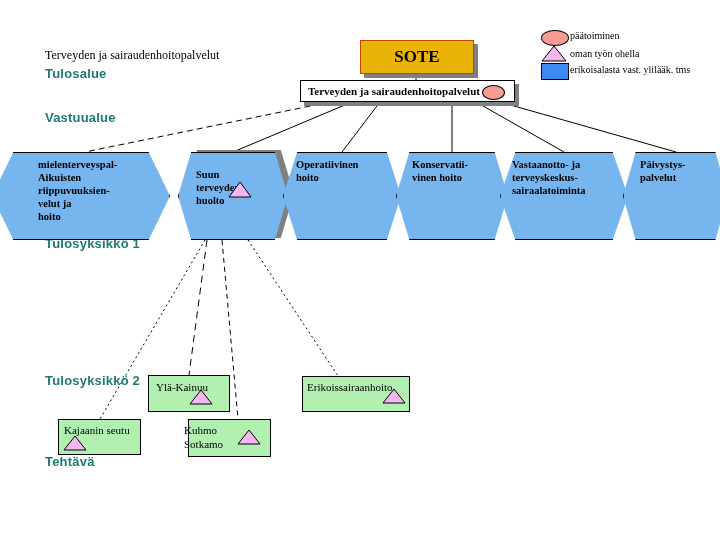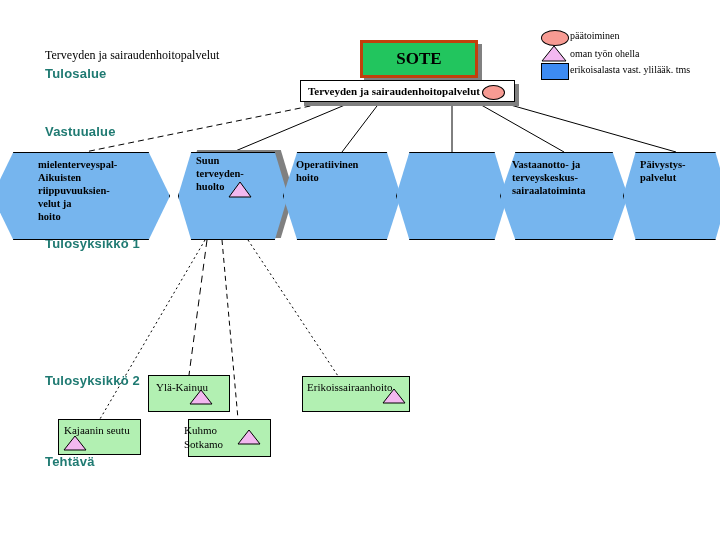--- a/index.html
+++ b/index.html
@@ -32,22 +32,22 @@
     position: absolute;
     font-family: "Liberation Serif", serif;
     font-size: 12px;
     color: #000000;
     white-space: nowrap;
   }
 
   
   .sote-box {
     position: absolute;
-    background: #22c55e;
-    border: 3px solid #c2410c;
+    background: #eab308;
+    border: 1px solid #c2410c;
     box-shadow: 4px 4px 0 #808080;
     display: flex;
     align-items: center;
     justify-content: center;
     font-family: "Liberation Serif", serif;
     font-weight: bold;
     font-size: 17px;
     color: #000000;
   }
 
@@ -149,21 +149,21 @@
 
     <line x1="205" y1="240" x2="100" y2="419" stroke="#000" stroke-width="1" stroke-dasharray="2,3"></line>
     <line x1="207" y1="240" x2="189" y2="375" stroke="#000" stroke-width="1" stroke-dasharray="7,5"></line>
     <line x1="222" y1="240" x2="238" y2="419" stroke="#000" stroke-width="1" stroke-dasharray="5,4"></line>
     <line x1="248" y1="240" x2="338" y2="376" stroke="#000" stroke-width="1" stroke-dasharray="2,3"></line>
   </svg>
 
   <div class="top-heading" style="left:45px; top:48px;">Terveyden ja sairaudenhoitopalvelut</div>
 
   <div class="level-label" style="left:45px; top:66px;">Tulosalue</div>
-  <div class="level-label" style="left:45px; top:110px;margin-top:14px;">Vastuualue</div>
+  <div class="level-label" style="left:45px; top:110px;">Vastuualue</div>
   <div class="level-label" style="left:45px; top:236px;">Tulosyksikkö 1</div>
   <div class="level-label" style="left:45px; top:373px;">Tulosyksikkö 2</div>
   <div class="level-label" style="left:45px; top:454px;">Tehtävä</div>
 
   <div class="sote-box" style="left:360px; top:40px; width:112px; height:32px;">SOTE</div>
 
   <div class="white-box" style="left:300px; top:80px; width:215px; height:22px;">
     <span>Terveyden ja sairaudenhoitopalvelut</span>
   </div>
   <div class="ellipse" style="left:482px; top:85px; width:21px; height:13px;"></div>
@@ -172,36 +172,40 @@
   <div class="hex-text" style="left:38px; top:158px; width:130px;">
     <div>mielenterveyspal-</div>
     <div>Aikuisten</div>
     <div>riippuvuuksien-</div>
     <div>velut ja</div>
     <div>hoito</div>
   </div>
 
   <div class="hex-shadow" style="left:184px; top:150px; width:110px; height:88px;"></div>
   <div class="hex" style="left:178px; top:152px; width:110px; height:88px;"></div>
-  <div class="hex-text" style="left:196px; top:154px; width:86px;">
+  <div class="hex-text" style="left:196px; top:168px; width:86px;">
     <div>Suun</div>
     <div>terveyden-</div>
     <div>huolto</div>
   </div>
   <svg class="overlay">
     <polygon points="240,182 251,197 229,197" fill="#f3b8f0" stroke="#000" stroke-width="1"></polygon>
   </svg>
 
   <div class="hex" style="left:283px; top:152px; width:118px; height:88px;"></div>
   <div class="hex-text" style="left:296px; top:158px; width:94px;">
     <div>Operatiivinen</div>
     <div>hoito</div>
   </div>
 
   <div class="hex" style="left:396px; top:152px; width:112px; height:88px;"></div>
+  <div class="hex-text" style="left:412px; top:158px; width:88px;">
+    <div>Konservatii-</div>
+    <div>vinen hoito</div>
+  </div>
 
   <div class="hex" style="left:500px; top:152px; width:128px; height:88px;"></div>
   <div class="hex-text" style="left:512px; top:158px; width:108px;">
     <div>Vastaanotto- ja</div>
     <div>terveyskeskus-</div>
     <div>sairaalatoiminta</div>
   </div>
 
   <div class="hex" style="left:623px; top:152px; width:105px; height:88px;"></div>
   <div class="hex-text" style="left:640px; top:158px; width:82px;">

